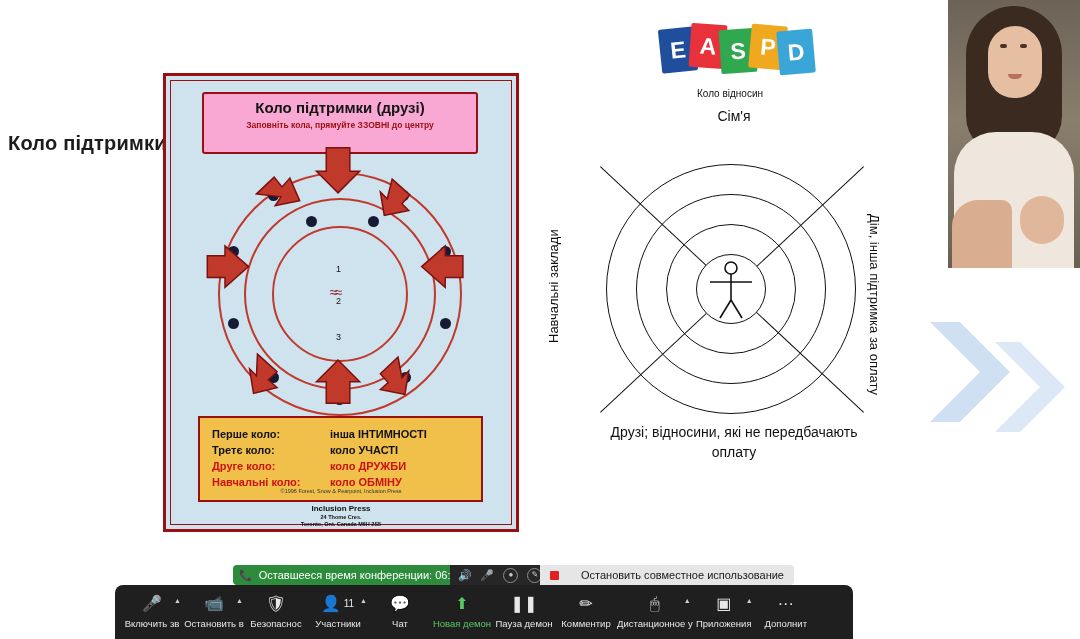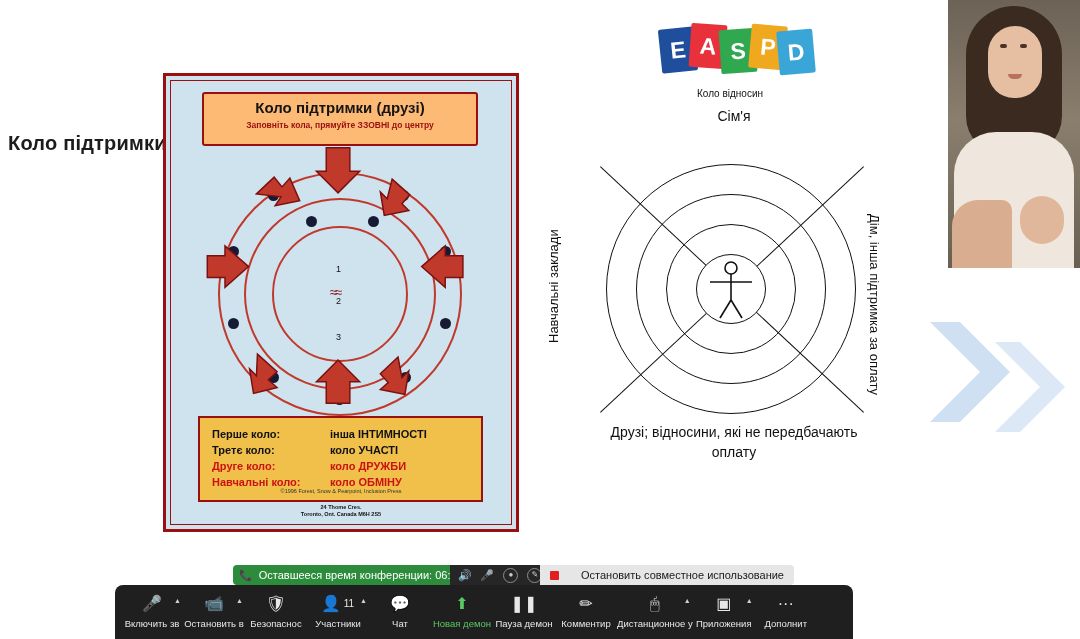--- a/index.html
+++ b/index.html
@@ -63,22 +63,22 @@
     position: absolute;
     inset: 4px;
     border: 1px solid #9a0f0f;
     background: #cfe3ef;
   }
   .poster-header {
     position: absolute;
     left: 36px;
     top: 16px;
     width: 276px;
-    height: 54px;
-    background: #fdba74;
+    height: 62px;
+    background: #f9a8d4;
     border: 2px solid #9a0f0f;
     border-radius: 3px;
     text-align: center;
     box-sizing: border-box;
     padding-top: 5px;
   }
   .poster-header .h1 {
     font-size: 15px;
     font-weight: bold;
     color: #151515;
@@ -508,20 +508,21 @@
           <span>коло ДРУЖБИ</span>
         </div>
         <div class="legend-row red">
           <span class="lk">Навчальні коло:</span>
           <span>коло ОБМІНУ</span>
         </div>
       </div>
 
       <div class="poster-credit">©1996 Forest, Snow &amp; Pearpoint, Inclusion Press</div>
       <div class="poster-press">
+        <div>Inclusion Press</div>
         <div class="sub">24 Thome Cres.</div>
         <div class="sub">Toronto, Ont. Canada M6H 2S5</div>
       </div>
     </div>
 
     <div class="easpd">
       <div class="tile" style="left:0px;top:8px;background:#1f4e9c;transform:rotate(-6deg);">E</div>
       <div class="tile" style="left:30px;top:4px;background:#e8313a;transform:rotate(4deg);">A</div>
       <div class="tile" style="left:60px;top:9px;background:#2fa84f;transform:rotate(-4deg);">S</div>
       <div class="tile" style="left:90px;top:5px;background:#f0a81e;transform:rotate(5deg);">P</div>

